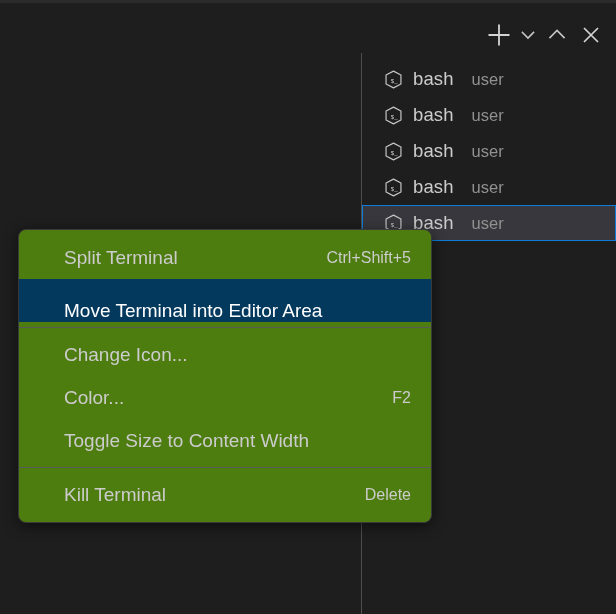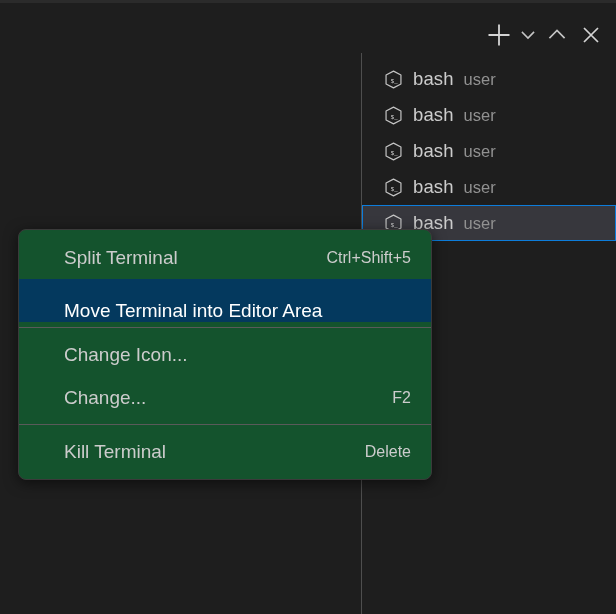--- a/index.html
+++ b/index.html
@@ -118,30 +118,30 @@
   }
   .tab-icon svg { display: block; }
   .tab-title {
     color: #cccccc;
     font-size: 18.5px;
     letter-spacing: 0.1px;
   }
   .tab-desc {
     color: #919191;
     font-size: 16.5px;
-    margin-left: 10px;
+    margin-left: 18px;
   }
 
   
   .context-menu {
     position: absolute;
     left: 18px;
     top: 229px;
     width: 414px;
-    background: #14532d;
+    background: #4d7c0f;
     border: 1px solid #3a3a3a;
     border-radius: 8px;
     box-sizing: border-box;
     box-shadow: 0 3px 14px rgba(0,0,0,0.55);
     padding: 6px 0 6px 0;
     overflow: hidden;
   }
   .menu-item {
     position: relative;
     height: 43px;
@@ -295,24 +295,28 @@
 
     <div class="menu-separator"></div>
 
 
     <div class="menu-item">
       <span class="menu-label">Change Icon...</span>
       <span class="menu-keybinding"></span>
     </div>
 
     <div class="menu-item">
-      <span class="menu-label">Change...</span>
+      <span class="menu-label">Color...</span>
       <span class="menu-keybinding">F2</span>
     </div>
 
+    <div class="menu-item">
+      <span class="menu-label">Toggle Size to Content Width</span>
+      <span class="menu-keybinding"></span>
+    </div>
 
     <div class="menu-separator"></div>
 
     <div class="menu-item">
       <span class="menu-label">Kill Terminal</span>
       <span class="menu-keybinding">Delete</span>
     </div>
 
   </div>
 </div>

